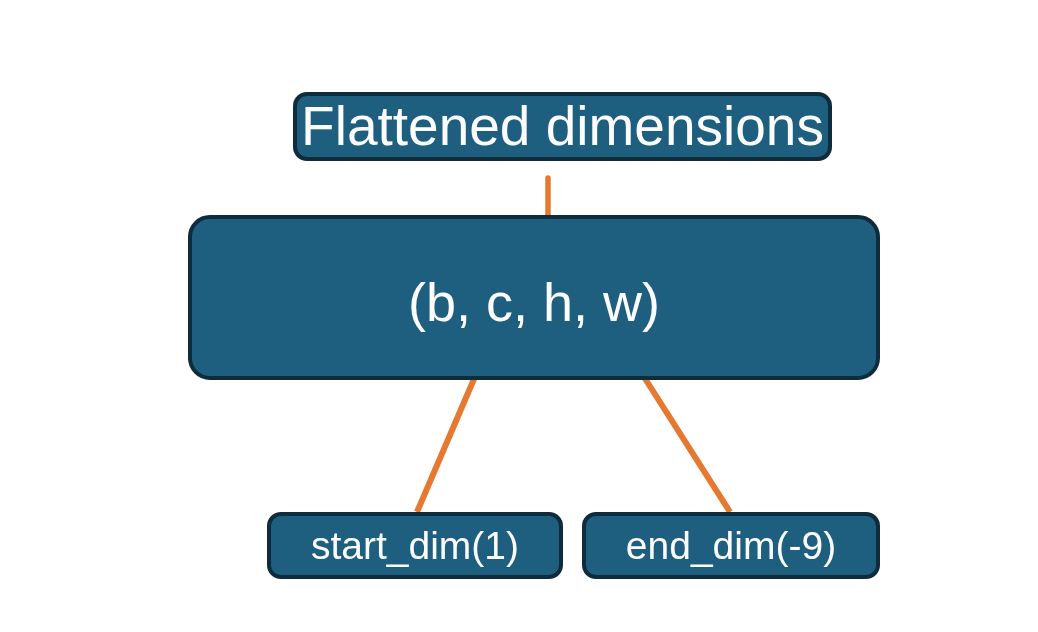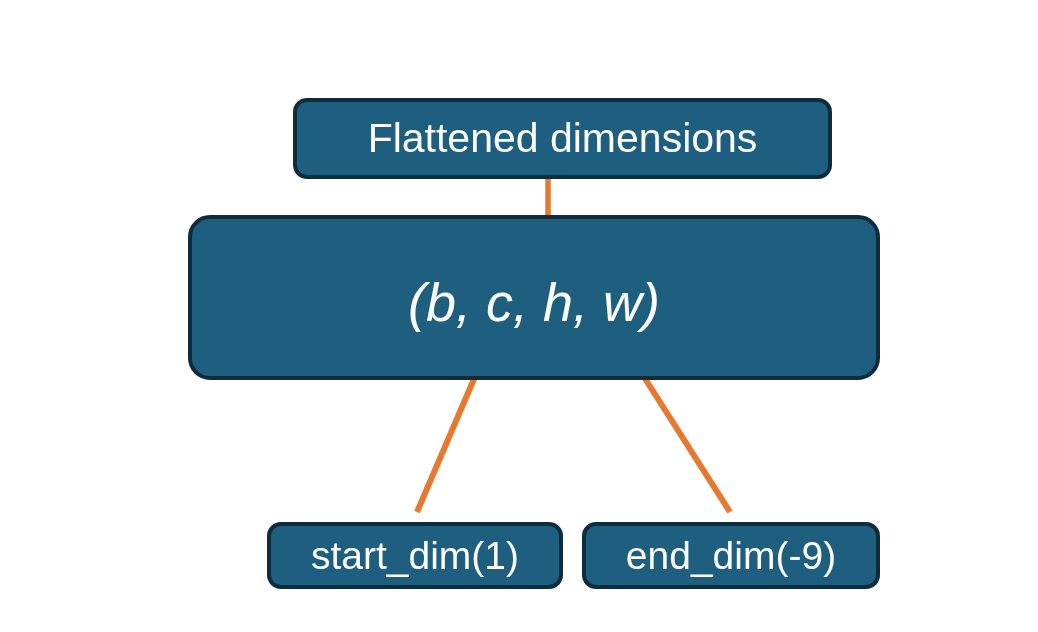--- a/index.html
+++ b/index.html
@@ -21,35 +21,34 @@
   .node{
     position:absolute;
     background:var(--box-fill);
     border:4px solid var(--box-border);
     color:var(--label-text);
     display:flex;align-items:center;justify-content:center;
     text-align:center;
     line-height:1;
   }
   .title-box{
-    left:293px;top:98px;width:539px;height:81px;
+    left:293px;top:92px;width:539px;height:69px;
     border-radius:14px;
-    font-size:41px;
+    font-size:55px;
   }
   .tensor-box{
     left:188px;top:215px;width:692px;height:165px;
     border-radius:22px;
     font-size:54px;
   }
-  .tensor-box .node-label{margin-top:8px;font-style:italic;}
+  .tensor-box .node-label{margin-top:8px;}
   .dim-box{
     top:512px;height:67px;
     border-radius:14px;
     font-size:39px;
-    margin-top:10px;
   }
   .start-dim-box{left:267px;width:296px;}
   .end-dim-box{left:582px;width:298px;}
   .connectors{
     position:absolute;left:0;top:0;width:1038px;height:632px;
     pointer-events:none;
   }
 </style>
 </head>
 <body>

